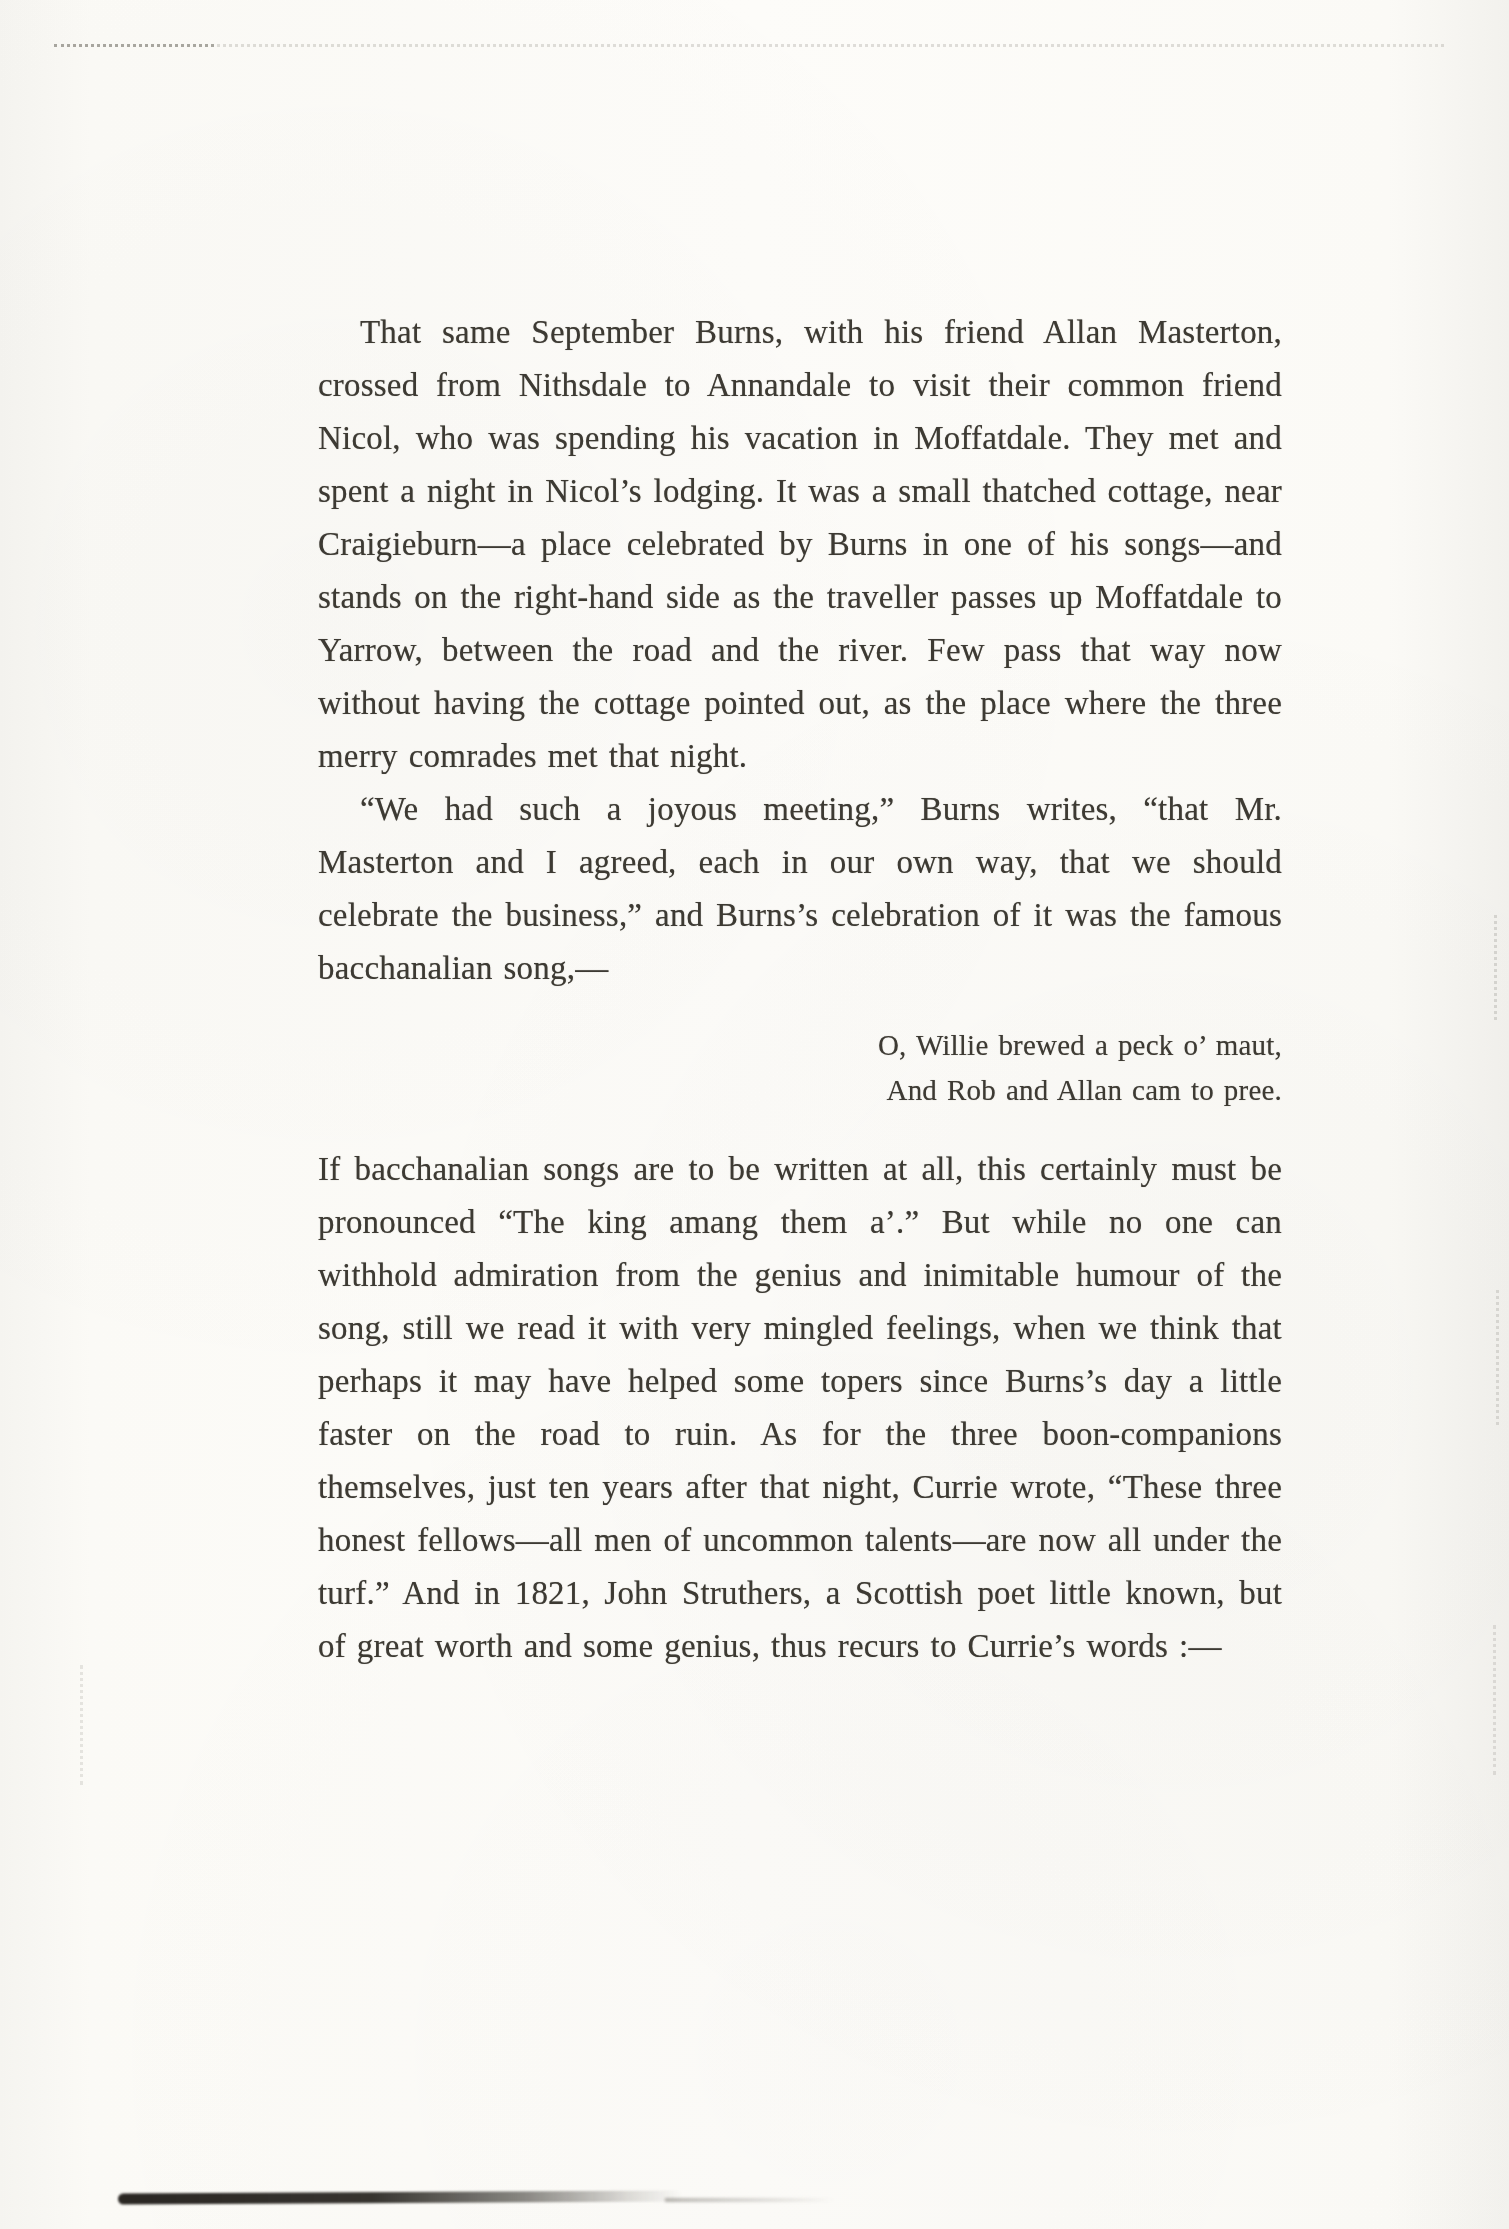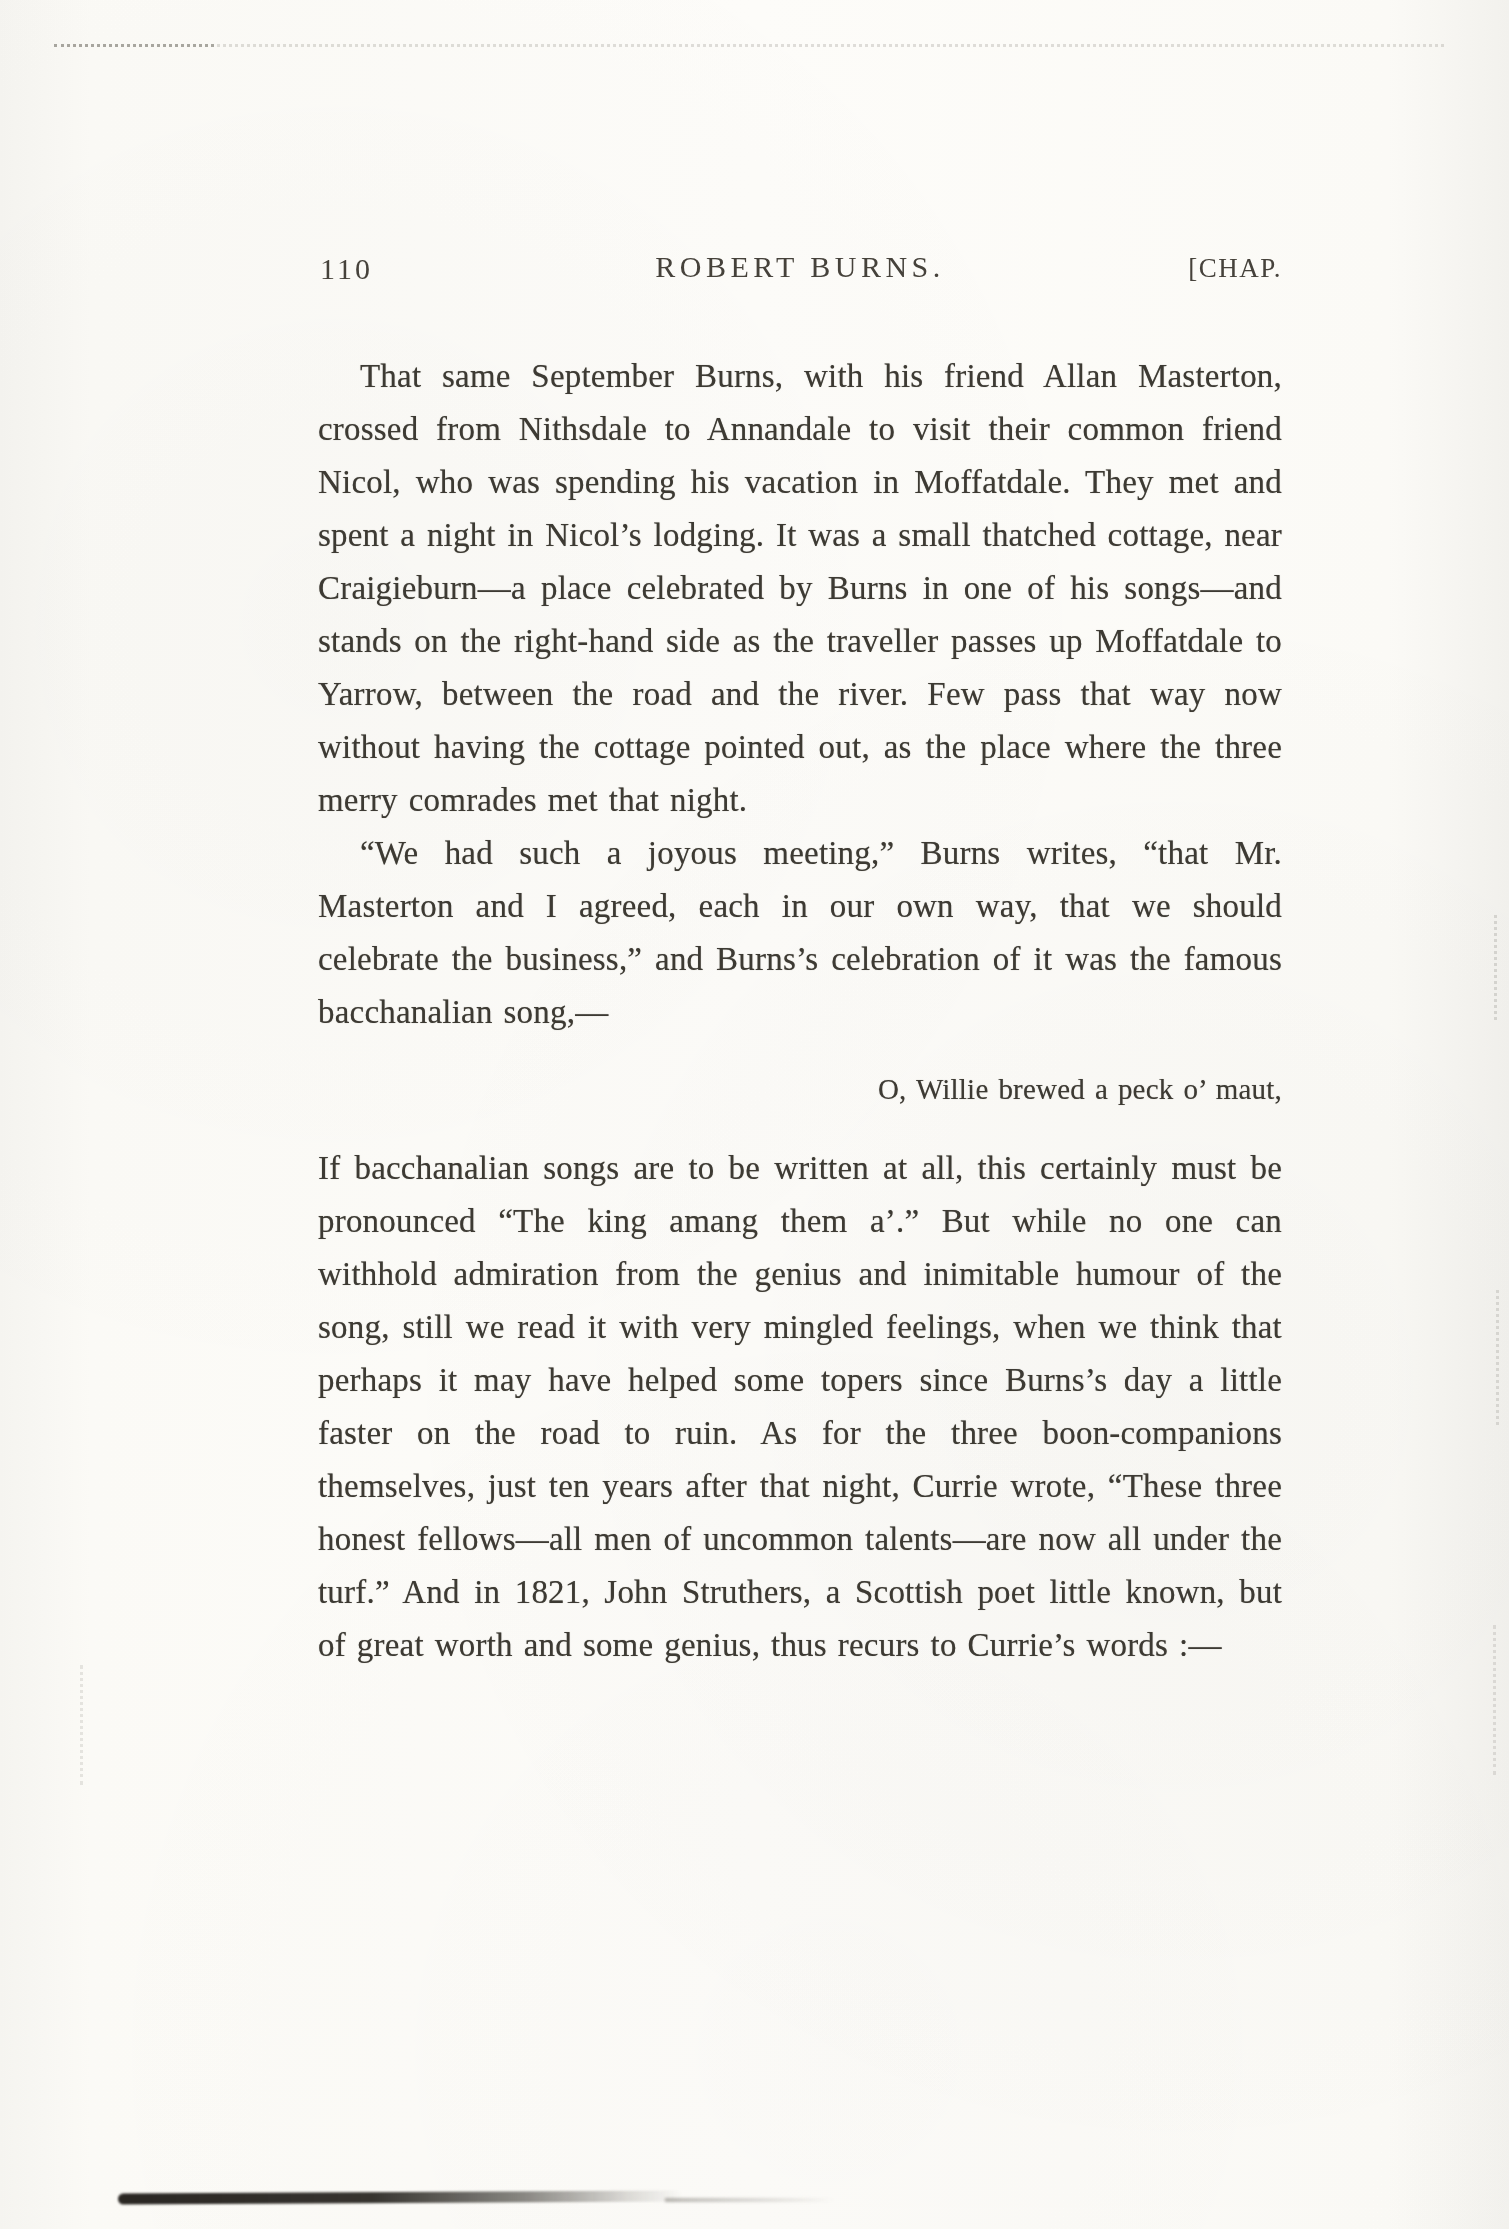--- a/index.html
+++ b/index.html
@@ -119,32 +119,28 @@
 </head>
 <body>
 
 <div class="page">
 
   <div class="artifact top-dots"></div>
   <div class="artifact top-dots-strong"></div>
 
   <div class="content">
 
-    <header class="running-head">
-      <span class="pagenum">110</span>
-      <span class="title">ROBERT BURNS.</span>
-      <span class="chap">[CHAP.</span>
-    </header>
 
     <div class="body-text">
       <p class="body-par indent">That same September Burns, with his friend Allan Masterton, crossed from Nithsdale to Annandale to visit their common friend Nicol, who was spending his vacation in Moffatdale. They met and spent a night in Nicol’s lodging. It was a small thatched cottage, near Craigieburn—a place celebrated by Burns in one of his songs—and stands on the right-hand side as the traveller passes up Moffatdale to Yarrow, between the road and the river. Few pass that way now without having the cottage pointed out, as the place where the three merry comrades met that night.</p>
       <p class="body-par indent">“We had such a joyous meeting,” Burns writes, “that Mr. Masterton and I agreed, each in our own way, that we should celebrate the business,” and Burns’s celebration of it was the famous bacchanalian song,—</p>
 
       <div class="verse">
         <div class="verse-line">O, Willie brewed a peck o’ maut,</div>
+        <div class="verse-line">And Rob and Allan cam to pree.</div>
       </div>
 
       <p class="body-par">If bacchanalian songs are to be written at all, this certainly must be pronounced “The king amang them a’.” But while no one can withhold admiration from the genius and inimitable humour of the song, still we read it with very mingled feelings, when we think that perhaps it may have helped some topers since Burns’s day a little faster on the road to ruin. As for the three boon-companions themselves, just ten years after that night, Currie wrote, “These three honest fellows—all men of uncommon talents—are now all under the turf.” And in 1821, John Struthers, a Scottish poet little known, but of great worth and some genius, thus recurs to Currie’s words :—</p>
     </div>
 
   </div>
 
   <div class="artifact bottom-smudge"></div>
   <div class="artifact bottom-smudge-tail"></div>
   <div class="artifact edge-dots-1"></div>

